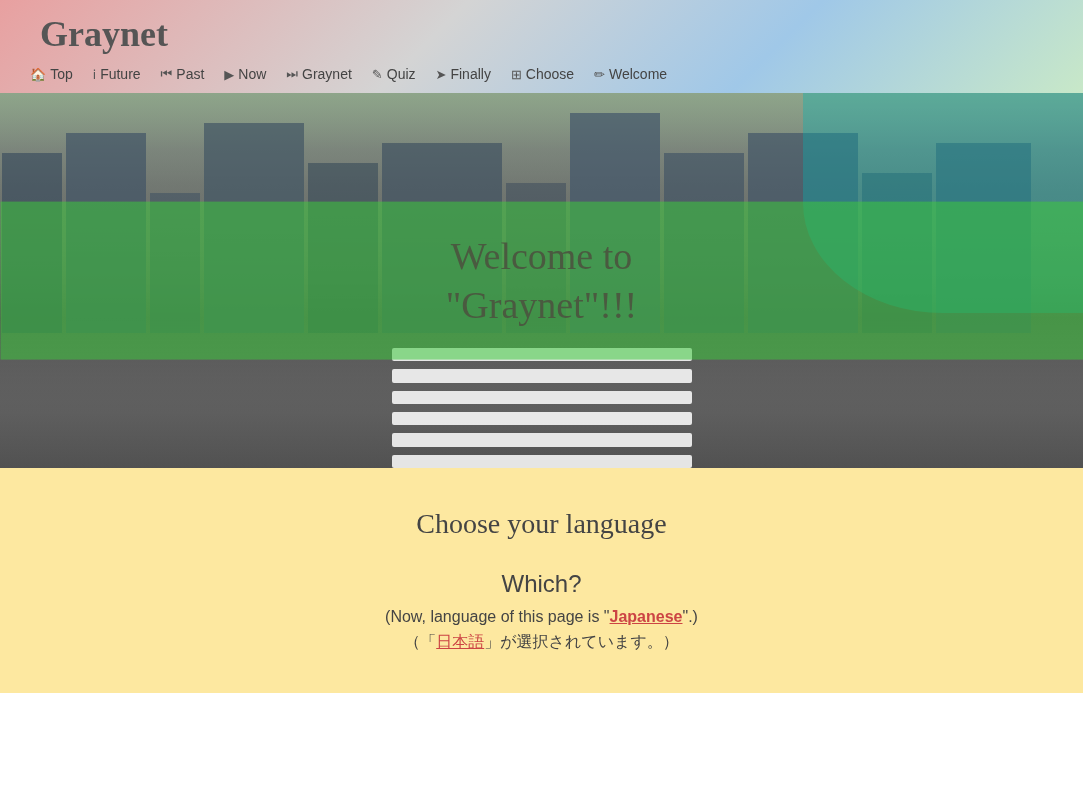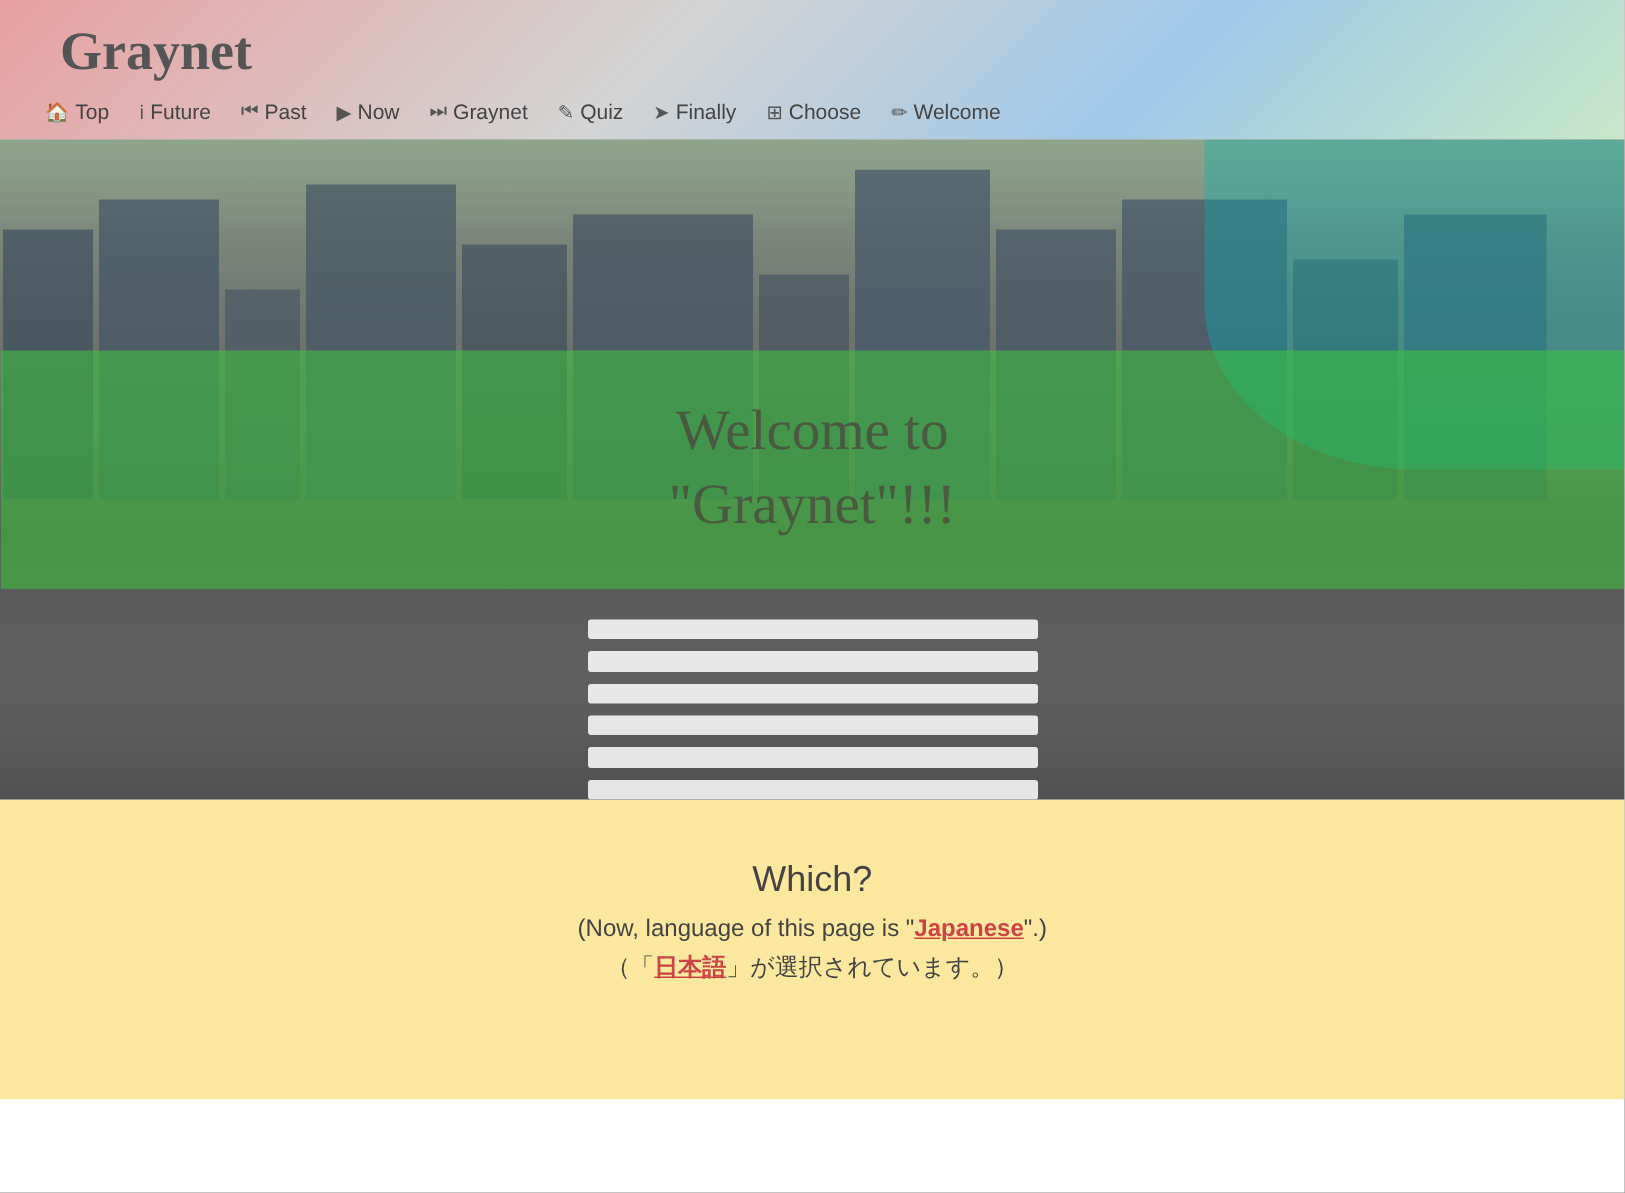--- a/index.html
+++ b/index.html
@@ -50,21 +50,21 @@
     }
     .date-text {
       font-size: 14px;
       color: #333;
     }
 
     
     .hero-container {
       position: relative;
       width: 100%;
-      height: 440px;
+      height: 375px;
       overflow: hidden;
       background: #888;
     }
     .hero-bg {
       width: 100%;
       height: 100%;
       background: linear-gradient(180deg,
         #b8c8b0 0%,
         #909090 15%,
         #787878 30%,
@@ -176,21 +176,21 @@
     .japanese-link {
       color: #cc4444;
       font-weight: bold;
     }
     .japanese-text {
       font-size: 16px;
       color: #444;
     }
     .japanese-text .ja-link {
       color: #cc4444;
-      font-weight: bold;
+      font-weight: normal;
     }
 
     
     .teal-overlay {
       position: absolute;
       top: 0; right: 0;
       width: 280px;
       height: 220px;
       background: rgba(0, 180, 180, 0.35);
       border-radius: 0 0 0 50%;
@@ -275,20 +275,21 @@
 
   <div class="welcome-banner">
     <div class="welcome-text">
       <span>Welcome to</span><br>
       <span>"Graynet"!!!</span>
     </div>
   </div>
 </div>
 
 <div class="language-section">
+  <div class="language-title">Choose your language</div>
   <div class="which-text">Which?</div>
   <div class="now-language">
     <span>(Now, language of this page is "</span><a class="japanese-link" href="#"><span>Japanese</span></a><span>".)</span>
   </div>
   <div class="japanese-text">
     <span>（「</span><a class="ja-link" href="#"><span>日本語</span></a><span>」が選択されています。）</span>
   </div>
 </div>
 
 </body></html>

